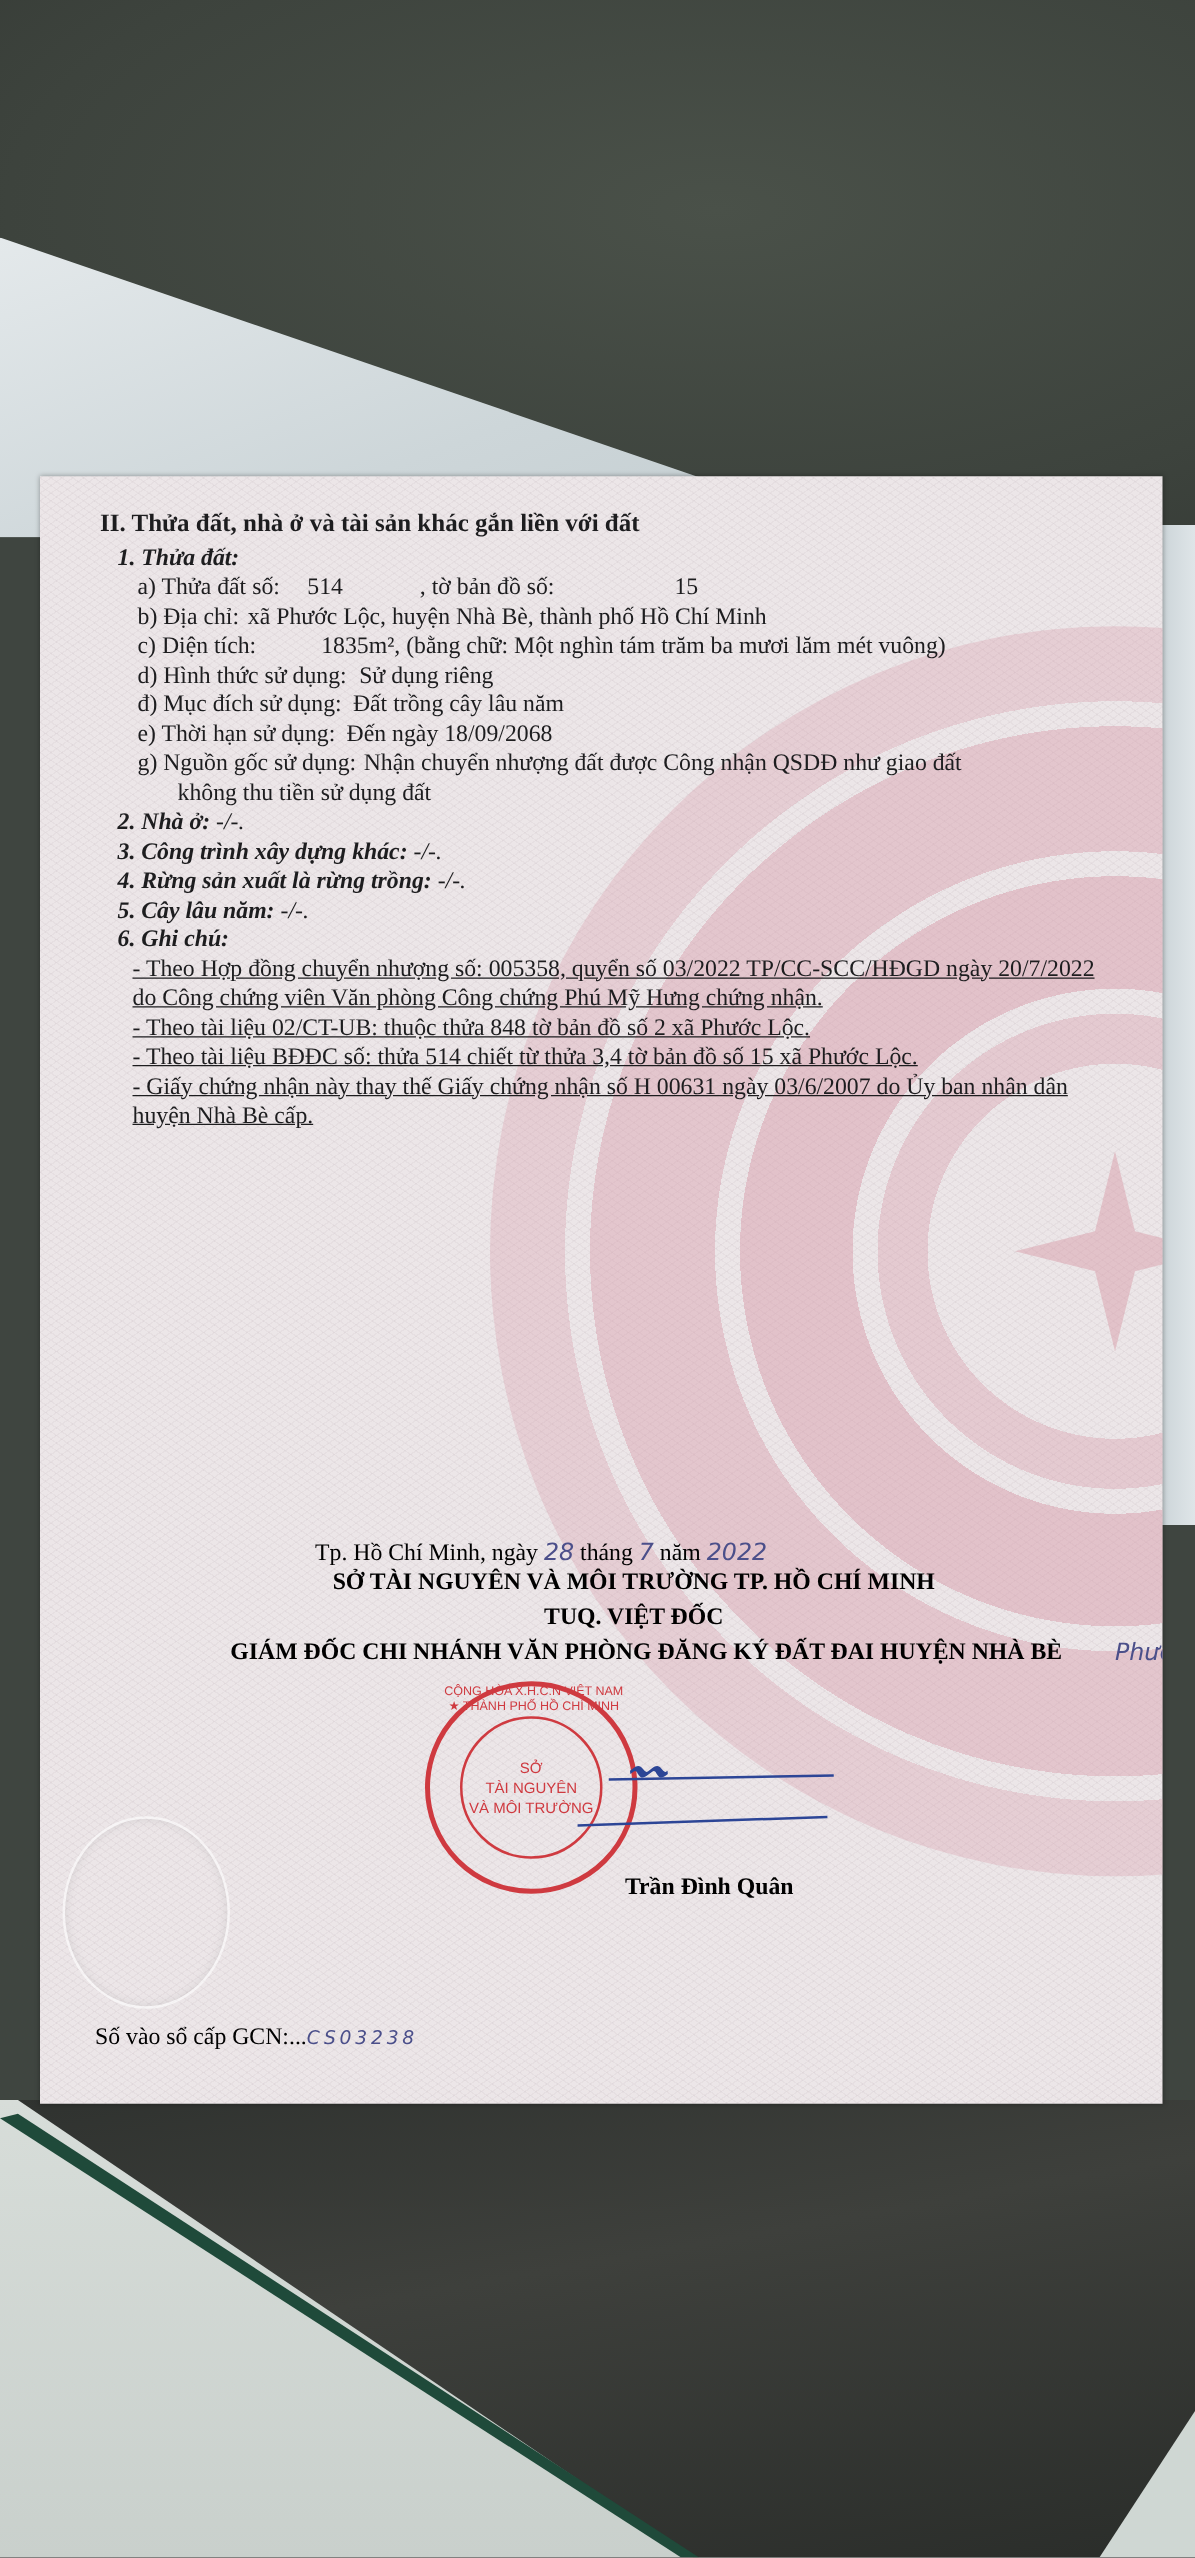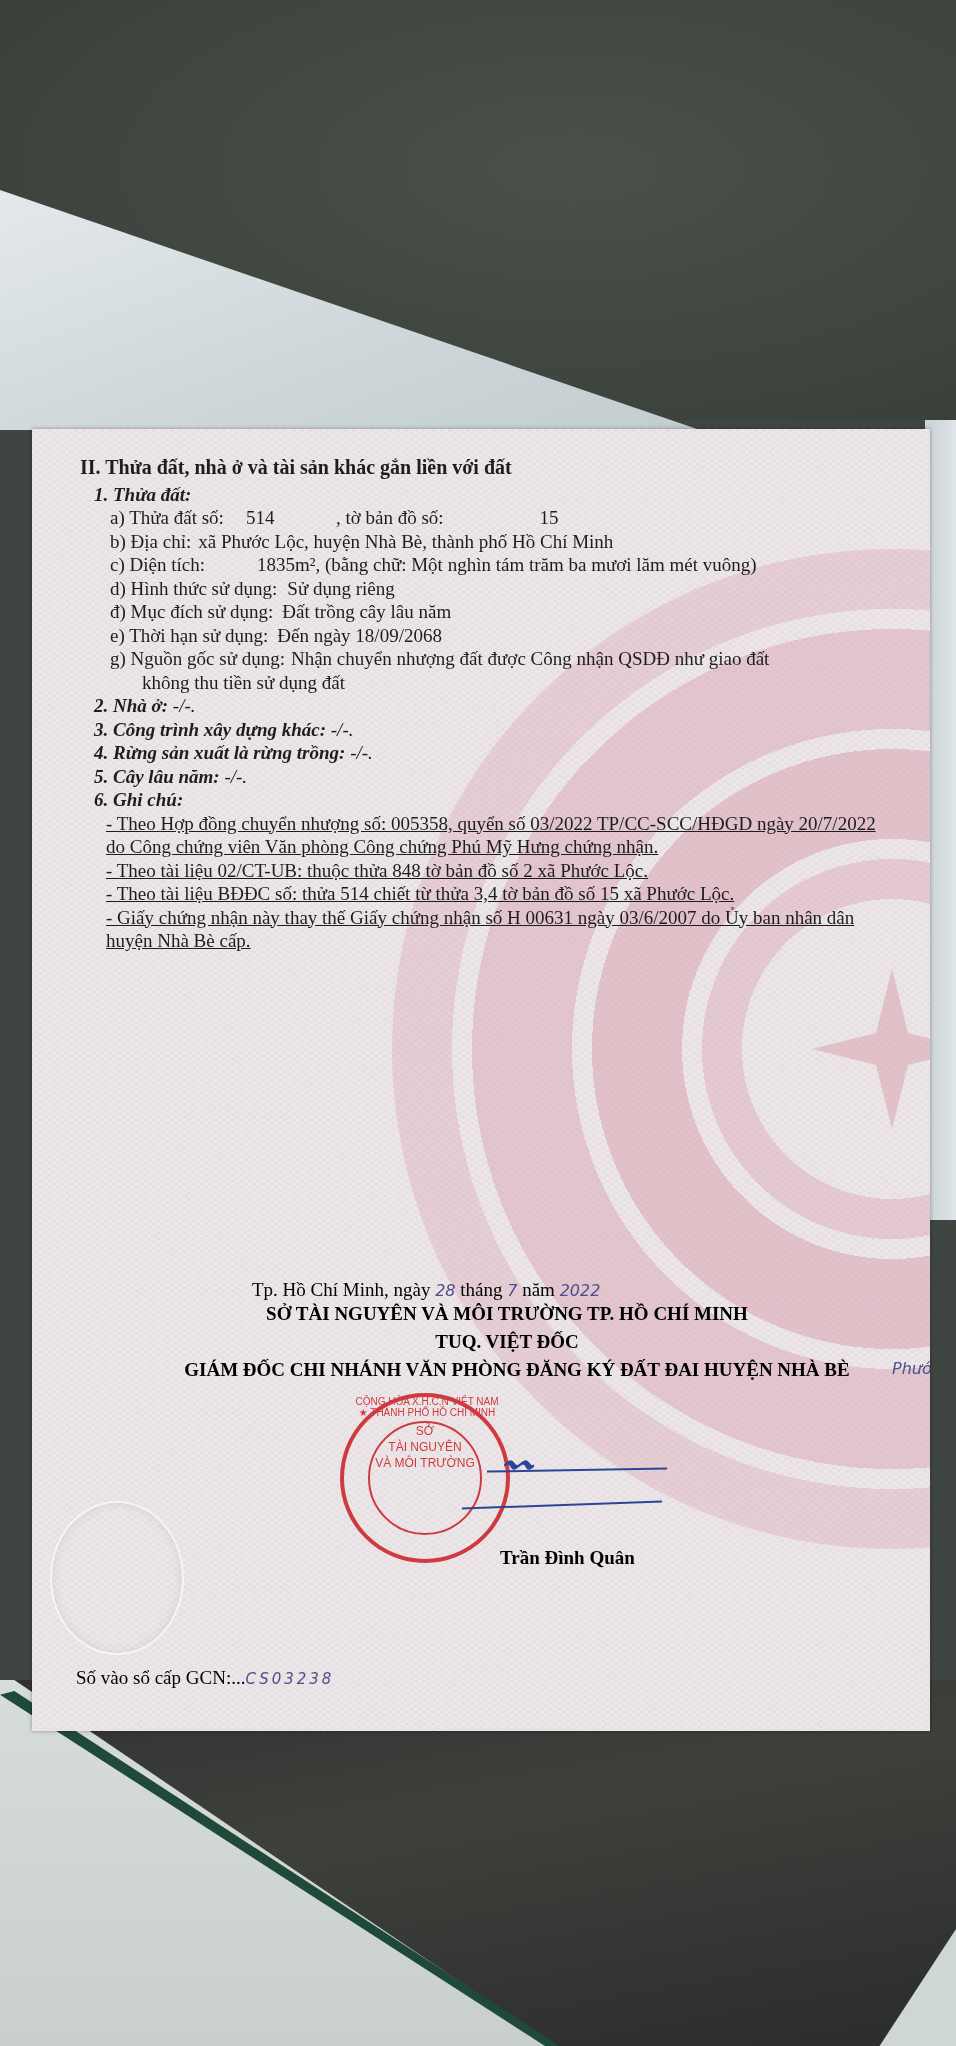--- a/index.html
+++ b/index.html
@@ -42,21 +42,20 @@
   }
 
   .doc {
     position:absolute; left:32px; top:381px; width:898px; height:1302px;
     background:
       repeating-linear-gradient(35deg, rgba(150,130,140,0.07) 0 1px, transparent 1px 5px),
       repeating-linear-gradient(-35deg, rgba(150,130,140,0.07) 0 1px, transparent 1px 5px),
       #ece6e8;
     box-shadow:0 0 4px rgba(0,0,0,0.35);
     overflow:hidden;
-    margin-top:48px;
   }
   .seal-bg {
     position:absolute; left:360px; top:120px; width:1000px; height:1000px;
     border-radius:50%;
     background:
       radial-gradient(circle, transparent 0 150px, rgba(214,150,165,0.35) 150px 190px, transparent 190px 210px, rgba(214,150,165,0.45) 210px 300px, transparent 300px 320px, rgba(214,150,165,0.40) 320px 420px, transparent 420px 440px, rgba(214,150,165,0.30) 440px 500px);
   }
   .seal-bg::after {
     content:""; position:absolute; left:420px; top:420px; width:160px; height:160px;
     background:rgba(214,150,165,0.45);
@@ -71,36 +70,36 @@
   .row .v { white-space:pre; }
   .num { font-weight:normal; display:inline-block; }
   .indent2 { margin-left:62px; }
   .sec { font-weight:bold; font-style:italic; margin-left:14px; }
   .sec .v { font-weight:normal; font-style:italic; }
   .note { margin-left:26px; width:790px; }
   .note p { margin:0;text-decoration:underline; }
 
   .sign { position:absolute; left:0; top:1206px; width:898px; font-size:19px; }
   .place { position:absolute; left:220px; top:0; white-space:nowrap; }
-  .hand { font-family:"DejaVu Sans", sans-serif; font-style:italic; color:#4b4f8a; font-size:16px; }
+  .hand { font-family:"DejaVu Sans", sans-serif; font-style:italic; color:#4b4f8a; font-size:19px; }
   .org { position:absolute; left:0; width:898px; text-align:center; font-weight:bold; white-space:nowrap; }
   .org1 { top:24px; left:100px; width:750px; }
   .org2 { top:52px; left:100px; width:750px; }
   .org3 { top:80px; left:100px; width:770px; }
   .hand-right { position:absolute; left:860px; top:80px; }
 
   .stamp {
     position:absolute; left:340px; top:1345px; width:170px; height:170px;
     border:4px solid #cf3a40; border-radius:50%; box-sizing:border-box;
     transform:translate(-32px,-381px);
   }
   .stamp-inner {
     position:absolute; left:24px; top:24px; width:114px; height:114px;
     border:2px solid #cf3a40; border-radius:50%; box-sizing:border-box;
-    display:flex; flex-direction:column; align-items:center; 
+    display:flex; flex-direction:column; align-items:center; justify-content:center;
     color:#cf3a40; font-family:"Liberation Sans", sans-serif; font-size:12px; line-height:16px; text-align:center;
   }
   .stamp-ring { position:absolute; color:#cf3a40; font-family:"Liberation Sans", sans-serif; font-size:10px; }
   .sig-line1 { position:absolute; left:455px; top:1040px; width:180px; height:2px; background:#2c4596; transform:rotate(-1deg); }
   .sig-line2 { position:absolute; left:430px; top:1075px; width:200px; height:2px; background:#2c4596; transform:rotate(-2deg); }
   .sig-scrawl { position:absolute; left:470px; top:1010px; font-family:"DejaVu Sans", sans-serif; font-style:italic; color:#2c4596; font-size:30px; }
   .signer { position:absolute; left:468px; top:1118px; font-weight:bold; font-size:19px; }
 
   .gcn { position:absolute; left:44px; top:1238px; font-size:19px; white-space:nowrap; }
   .emboss {

